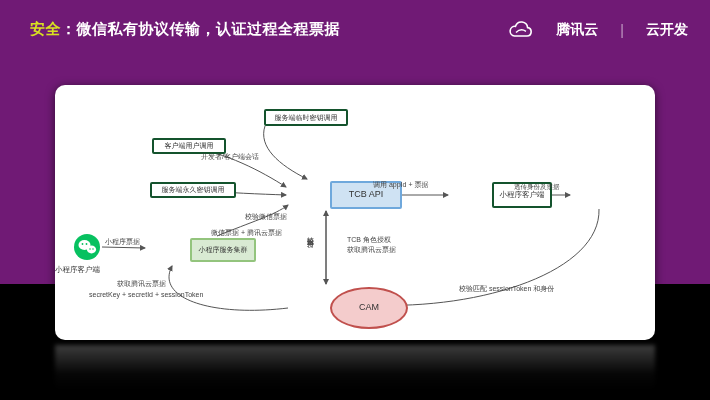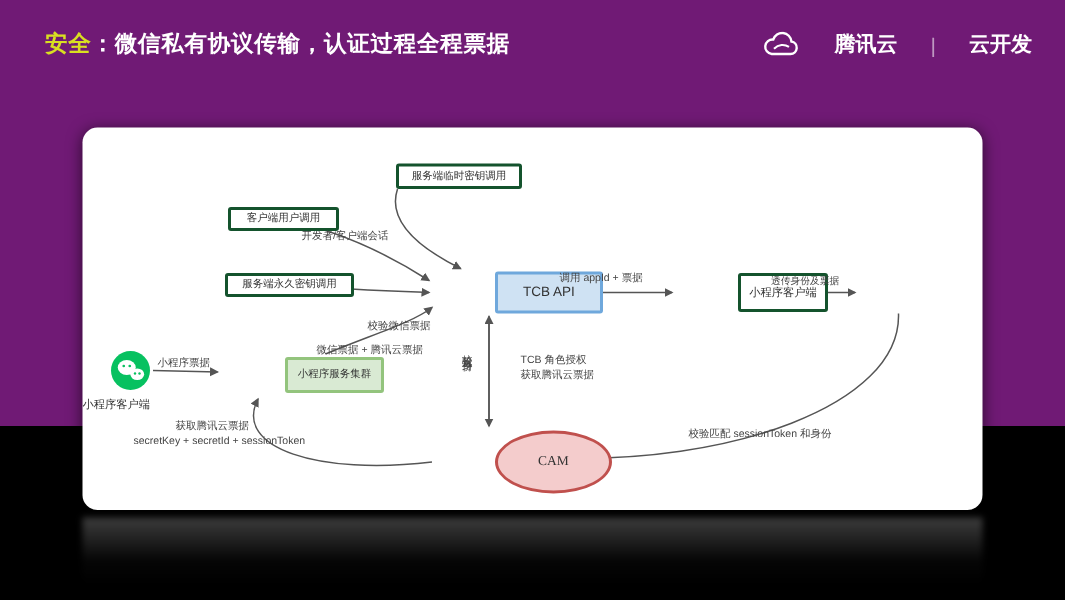--- a/index.html
+++ b/index.html
@@ -19,21 +19,21 @@
     background:linear-gradient(to bottom, rgba(110,110,110,0.55), rgba(40,40,40,0.15) 60%, rgba(0,0,0,0) 95%);
     filter:blur(2px); }
 
   
   .node { position:absolute; background:#fff; border:2px solid #14532d; border-radius:2px;
     display:flex; align-items:center; justify-content:center; text-align:center;
     font-size:7px; color:#333; line-height:1.1; white-space:nowrap;margin-left:41px; }
   .node.blue  { background:#cfe2f3; border-color:#6fa8dc; font-size:9px; }
   .node.green { background:#d9ead3; border-color:#93c47d; }
   .node.yellow{ background:#fff2cc; border-color:#f1c232; font-size:8px; }
-  .node.cam   { background:#f4cccc; border-color:#c0504d; border-radius:50%; font-size:9px;font-family:Liberation Serif, serif; }
+  .node.cam   { background:#f4cccc; border-color:#c0504d; border-radius:50%; font-size:9px; }
 
   .lbl { position:absolute; font-size:7px; color:#444; white-space:nowrap; }
   .lbl.tiny { font-size:6.5px; }
   .lbl.vert { writing-mode:vertical-rl; letter-spacing:1px; }
 
   .arrows { position:absolute; left:0; top:0; width:600px; height:255px; }
 
   .wx-icon { position:absolute; left:18px; top:148px; width:28px; height:28px; }
   .mp-client-lbl { position:absolute; left:0; top:180px; width:64px; text-align:left; font-size:7.5px; color:#333; }
 </style>

